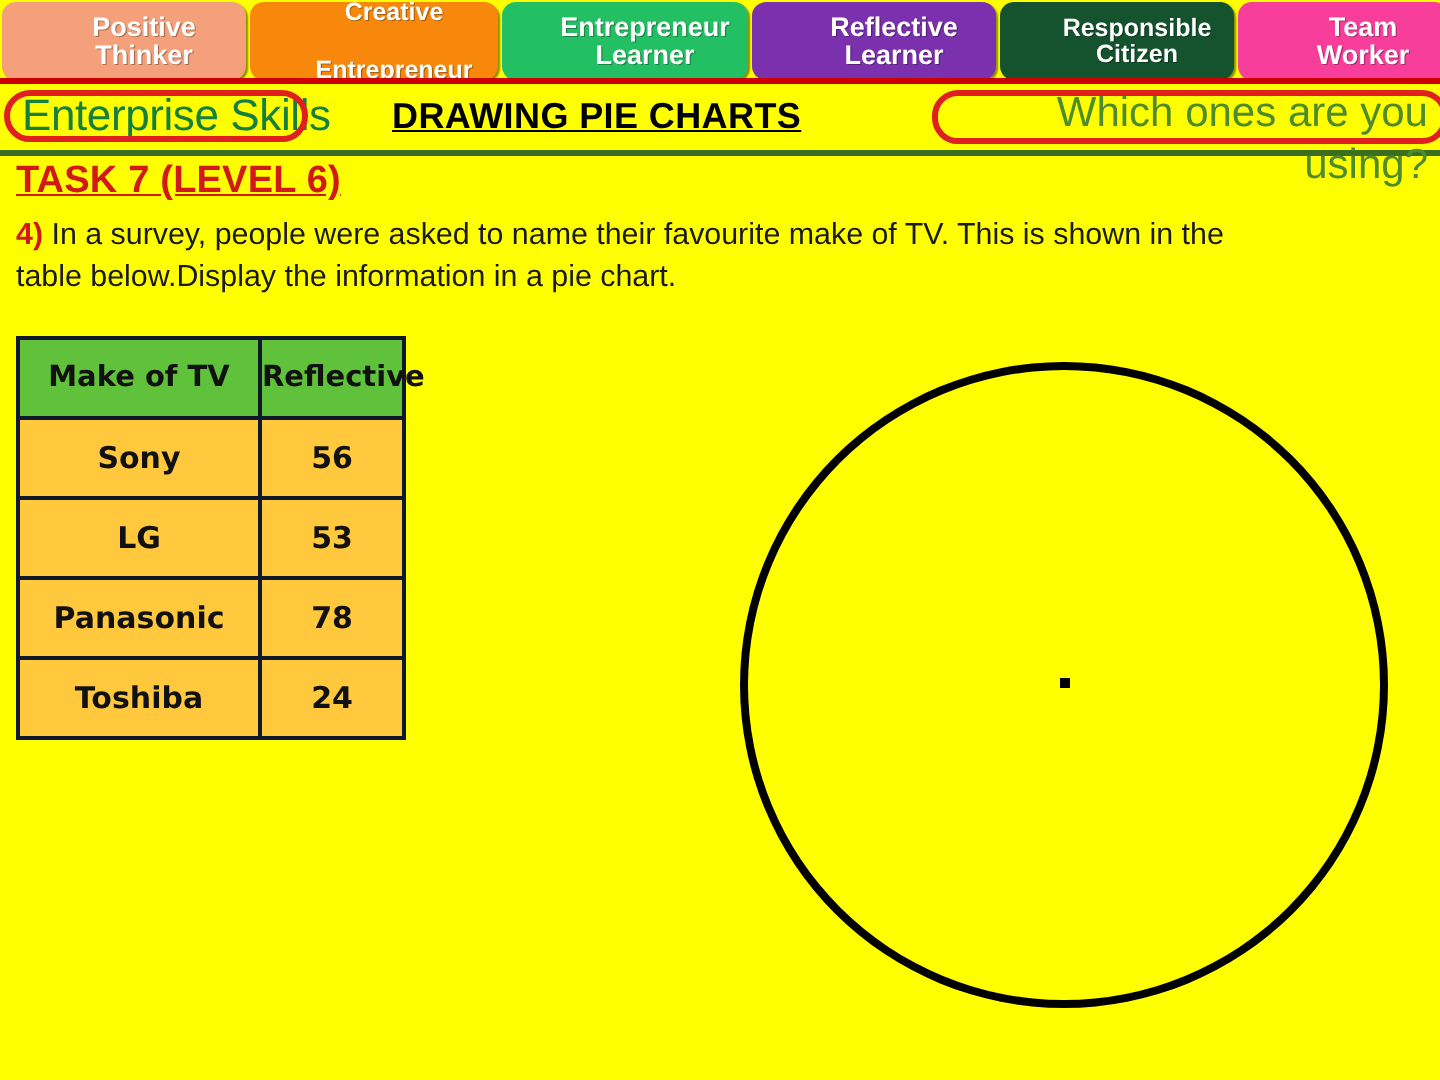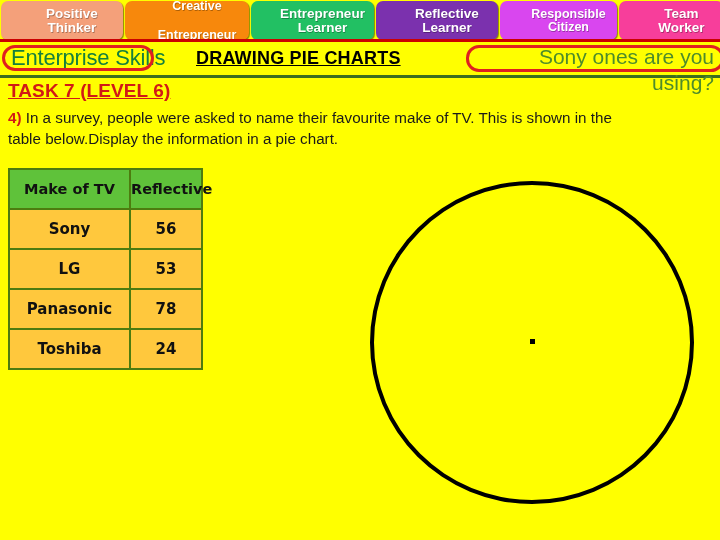--- a/index.html
+++ b/index.html
@@ -49,21 +49,21 @@
     text-shadow: 0.6px 0.6px 0px rgba(0,0,0,0.30);
     overflow: hidden;
     box-sizing: border-box;
   }
   .tab .l1, .tab .l2 { display: block; white-space: nowrap; padding-left: 20px; }
 
   .tab-positive      { flex: 0 0 122px; background: #F4A07A; font-size: 13.5px; }
   .tab-creative      { flex: 0 0 124px; background: #F7880C; font-size: 12.5px; gap: 16px; }
   .tab-independent   { flex: 0 0 123px; background: #22C063; font-size: 13.5px; }
   .tab-reflective    { flex: 0 0 122px; background: #7B31AE; font-size: 13.5px; }
-  .tab-responsible   { flex: 0 0 117px; background: #d946ef; font-size: 12.5px; text-align: center; }
+  .tab-responsible   { flex: 0 0 117px; background: #14532d; font-size: 12.5px; text-align: center; }
   .tab-teamworker    { flex: 0 0 105px; background: #F73E9B; font-size: 13.5px; }
 
   .redline-top {
     position: absolute;
     left: 0; top: 39px;
     width: 720px; height: 3px;
     background: #CC0000;
   }
   .enterprise-skills {
     position: absolute;
@@ -151,21 +151,21 @@
 
   
   .tv-table {
     position: absolute;
     left: 8px; top: 168px;
     width: 193px;
     border-collapse: collapse;
     table-layout: fixed;
   }
   .tv-table th, .tv-table td {
-    border: 2px solid #4d7c0f;
+    border: 2px solid #0f172a;
     text-align: center;
     font-family: "DejaVu Sans", sans-serif;
     font-weight: bold;
     color: #111111;
     padding: 0;
   }
   .tv-table th {
     background: #5FC23A;
     height: 38px;
     font-size: 14.5px;
@@ -242,21 +242,21 @@
   <div class="redline-top"></div>
 
   <div class="enterprise-skills">Enterprise Skills</div>
   <div class="redbox-left"></div>
 
   <div class="drawing-pie-charts">DRAWING PIE CHARTS</div>
 
   <div class="greenline"></div>
 
   <div class="callout">
-    <span class="cl1">Sony ones are you</span>
+    <span class="cl1">Which ones are you</span>
     <span class="cl2">using?</span>
   </div>
   <div class="redbox-right"></div>
 
   <div class="task-line">TASK 7 (LEVEL 6)</div>
 
   <div class="body-par">
     <span class="q-num">4)</span><span> In a survey, people were asked to name their favourite make of TV. This is shown in the table below.Display the information in a pie chart.</span>
   </div>
 

